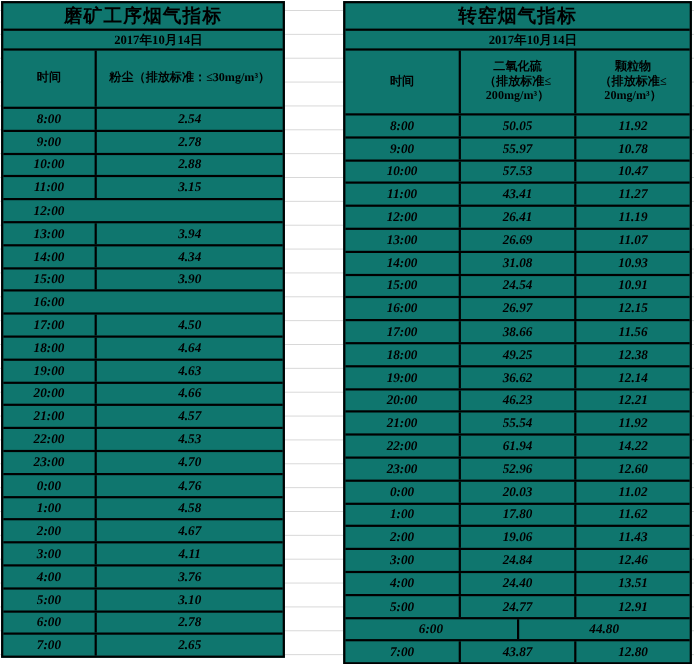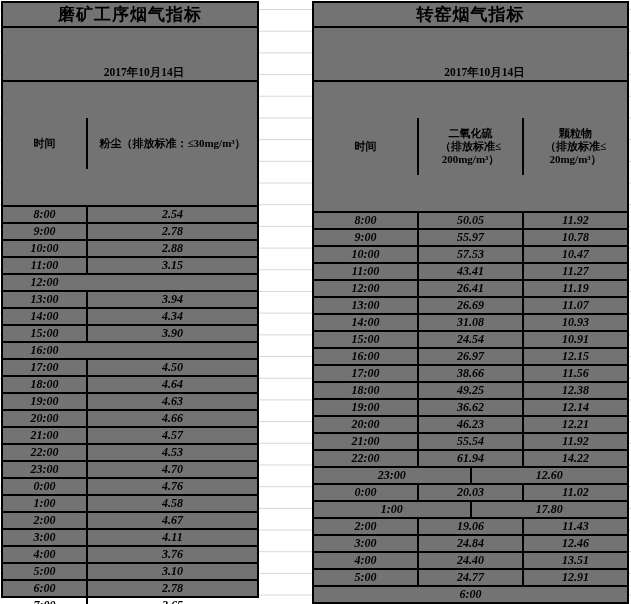--- a/index.html
+++ b/index.html
@@ -10,26 +10,25 @@
     background-image: linear-gradient(to bottom, rgba(0,0,0,0) 0px, rgba(0,0,0,0) 20.7px, #d8d8d8 20.7px, #d8d8d8 21.7px);
     background-size: 100% 21.7px;
     background-repeat: repeat;
     background-position: 0 10px;
     font-family: "Liberation Serif", "DejaVu Serif", serif;
     font-weight: 700;
     color:#000;
   }
   .sheet-table {
     position:absolute;
-    background:#737373;
+    background:#0f766e;
     border:2px solid #000;
     box-sizing:border-box;
     display:flex;
     flex-direction:column;
-    gap:36px;
   }
   #left-table  { left:1px;  top:1px; width:258px; height:597px; }
   #right-table { left:312px; top:1px; width:317px; height:603px; }
 
   .title-row {
     flex:0 0 23px; box-sizing:border-box;
     border-bottom:2px solid #000;
     display:flex; align-items:center; justify-content:center;
     font-size:17px; letter-spacing:1px;
   }
@@ -256,30 +255,32 @@
         <div class="cell c-r bl">55.54</div>
         <div class="cell c-r bl">11.92</div>
       </div>
       <div class="data-row">
         <div class="cell c-r">22:00</div>
         <div class="cell c-r bl">61.94</div>
         <div class="cell c-r bl">14.22</div>
       </div>
       <div class="data-row">
         <div class="cell c-r">23:00</div>
+        <div class="cell c-r bl">52.96</div>
         <div class="cell c-r bl">12.60</div>
       </div>
       <div class="data-row">
         <div class="cell c-r">0:00</div>
         <div class="cell c-r bl">20.03</div>
         <div class="cell c-r bl">11.02</div>
       </div>
       <div class="data-row">
         <div class="cell c-r">1:00</div>
         <div class="cell c-r bl">17.80</div>
+        <div class="cell c-r bl">11.62</div>
       </div>
       <div class="data-row">
         <div class="cell c-r">2:00</div>
         <div class="cell c-r bl">19.06</div>
         <div class="cell c-r bl">11.43</div>
       </div>
       <div class="data-row">
         <div class="cell c-r">3:00</div>
         <div class="cell c-r bl">24.84</div>
         <div class="cell c-r bl">12.46</div>
@@ -289,20 +290,21 @@
         <div class="cell c-r bl">24.40</div>
         <div class="cell c-r bl">13.51</div>
       </div>
       <div class="data-row">
         <div class="cell c-r">5:00</div>
         <div class="cell c-r bl">24.77</div>
         <div class="cell c-r bl">12.91</div>
       </div>
       <div class="data-row">
         <div class="cell c-r">6:00</div>
+        <div class="cell c-r bl">44.80</div>
       </div>
       <div class="data-row">
         <div class="cell c-r">7:00</div>
         <div class="cell c-r bl">43.87</div>
         <div class="cell c-r bl">12.80</div>
       </div>
     </div>
 </div>
 
 </body></html>

